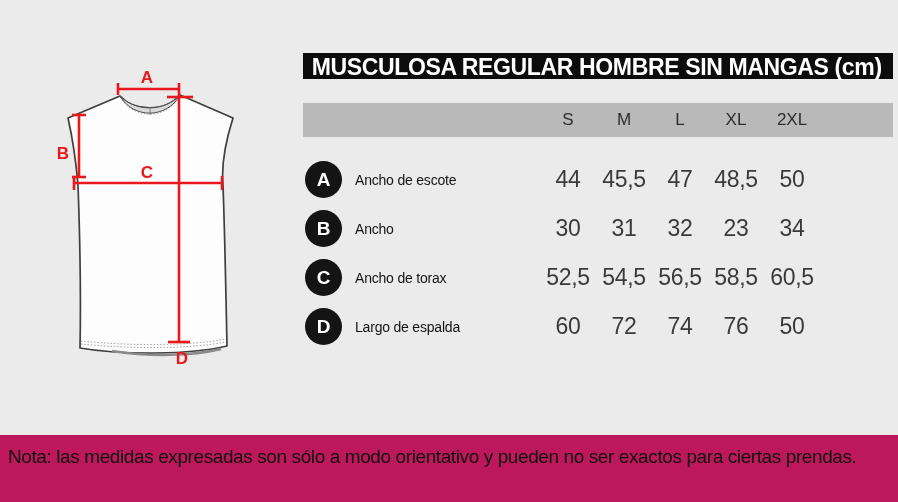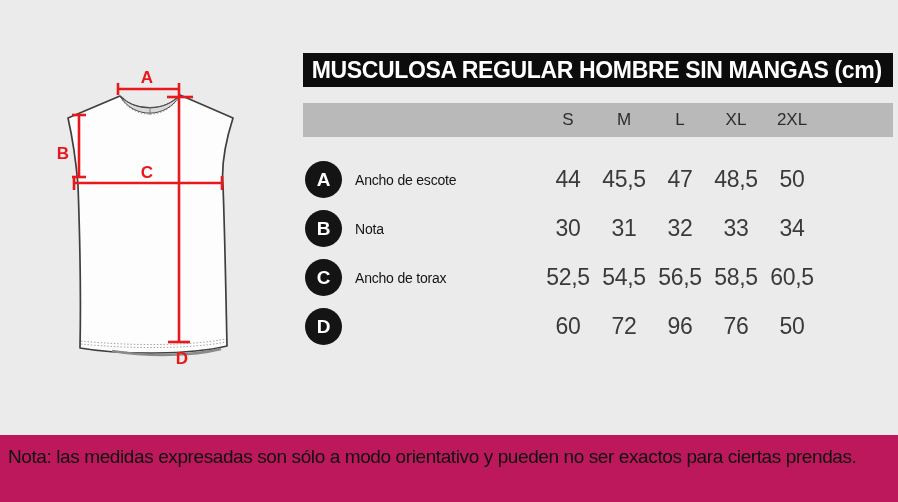--- a/index.html
+++ b/index.html
@@ -12,22 +12,22 @@
   .panel{
     position:absolute;left:0;top:0;width:898px;height:435px;
     background:#ebebeb;
   }
   
   .diagram{
     position:absolute;left:40px;top:50px;width:250px;height:330px;
   }
   
   .title-bar{
-    position:absolute;left:303px;top:53px;width:590px;height:34px;
-    background:#0c0c0c;display:flex;align-items:center;
+    position:absolute;left:303px;top:53px;width:590px;height:26px;
+    background:#0c0c0c;display:flex;
   }
   .title-bar span{
     color:#ffffff;font-weight:bold;font-size:24px;letter-spacing:-0.4px;
     white-space:nowrap;padding-left:9px;
     transform:scaleX(0.96);transform-origin:left center;
   }
   
   .grid-cols{
     display:grid;grid-template-columns:237px repeat(5,56px) 1fr;
     align-items:center;
@@ -137,48 +137,49 @@
     <div class="val">44</div>
     <div class="val">45,5</div>
     <div class="val">47</div>
     <div class="val">48,5</div>
     <div class="val">50</div>
   </div>
 
   <div class="m-row grid-cols">
     <div class="row-head">
       <div class="badge">B</div>
-      <div class="row-label">Nota</div>
+      <div class="row-label">Ancho</div>
     </div>
     <div class="val">30</div>
     <div class="val">31</div>
     <div class="val">32</div>
-    <div class="val">33</div>
+    <div class="val">23</div>
     <div class="val">34</div>
   </div>
 
   <div class="m-row grid-cols">
     <div class="row-head">
       <div class="badge">C</div>
       <div class="row-label">Ancho de torax</div>
     </div>
     <div class="val">52,5</div>
     <div class="val">54,5</div>
     <div class="val">56,5</div>
     <div class="val">58,5</div>
     <div class="val">60,5</div>
   </div>
 
   <div class="m-row grid-cols">
     <div class="row-head">
       <div class="badge">D</div>
+      <div class="row-label">Largo de espalda</div>
     </div>
     <div class="val">60</div>
     <div class="val">72</div>
-    <div class="val">96</div>
+    <div class="val">74</div>
     <div class="val">76</div>
     <div class="val">50</div>
   </div>
 
 </div>
 
 <div class="note">
   <div>Nota: las medidas expresadas son sólo a modo orientativo y pueden no ser exactos para ciertas prendas.</div>
 </div>
 

